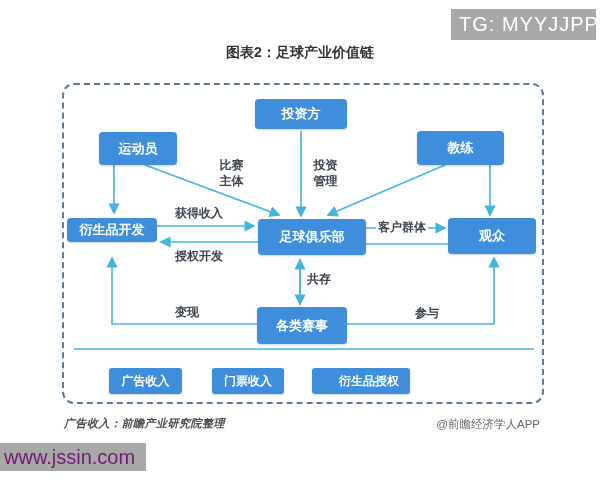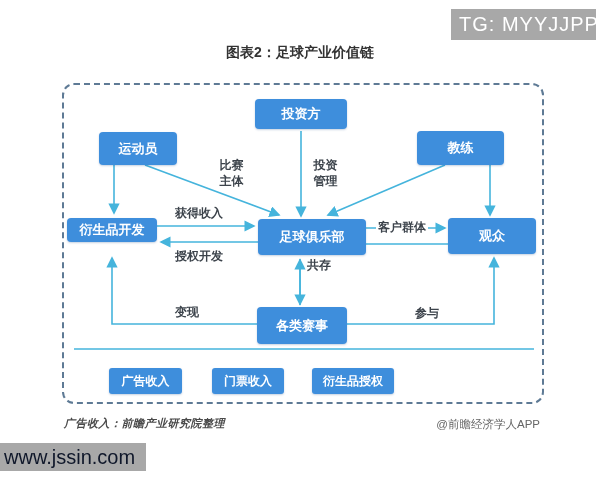--- a/index.html
+++ b/index.html
@@ -9,21 +9,21 @@
     font-family:"Liberation Sans","DejaVu Sans",sans-serif;
   }
   .tg-badge{
     position:absolute;top:9px;left:451px;width:145px;height:31px;
     background:var(--badge,#a8a8a8);color:#fff;font-size:20px;
     line-height:31px;padding-left:8px;box-sizing:border-box;
     letter-spacing:1px;white-space:nowrap;
   }
   .site-badge{
     position:absolute;top:443px;left:0;width:146px;height:28px;
-    background:var(--badge,#a8a8a8);color:#0f172a;font-size:20px;
+    background:var(--badge,#a8a8a8);color:#701a75;font-size:20px;
     line-height:28px;padding-left:4px;box-sizing:border-box;white-space:nowrap;
   }
   .chart-title{
     position:absolute;top:44px;left:0;width:600px;text-align:center;
     font-size:14px;font-weight:bold;color:var(--title_text,#333);
   }
   .diagram{
     position:absolute;left:62px;top:83px;width:478px;height:317px;
     border:2px dashed var(--dash,#5e7a95);border-radius:12px;
     box-sizing:content-box;
@@ -85,28 +85,28 @@
 
   <div class="node" style="left:191px;top:14px;width:92px;height:30px;">投资方</div>
   <div class="node" style="left:35px;top:47px;width:78px;height:33px;">运动员</div>
   <div class="node" style="left:353px;top:46px;width:87px;height:34px;">教练</div>
   <div class="node" style="left:3px;top:133px;width:90px;height:24px;">衍生品开发</div>
   <div class="node" style="left:194px;top:134px;width:108px;height:36px;">足球俱乐部</div>
   <div class="node" style="left:384px;top:133px;width:88px;height:36px;">观众</div>
   <div class="node" style="left:193px;top:222px;width:90px;height:37px;">各类赛事</div>
   <div class="node small" style="left:45px;top:283px;width:73px;height:26px;">广告收入</div>
   <div class="node small" style="left:148px;top:283px;width:72px;height:26px;">门票收入</div>
-  <div class="node small" style="left:248px;top:283px;width:82px;height:26px;">衍生品授权</div>
+  <div class="node small" style="left:248px;top:283px;width:82px;height:26px;padding-left:16px;">衍生品授权</div>
 
   <div class="elabel twoline" style="left:136px;top:73px;margin-left:18px;">比赛主体</div>
   <div class="elabel twoline" style="left:248px;top:73px;">投资管理</div>
   <div class="elabel" style="left:111px;top:121px;">获得收入</div>
   <div class="elabel" style="left:111px;top:164px;">授权开发</div>
   <div class="elabel onbg" style="left:312px;top:135px;">客户群体</div>
-  <div class="elabel" style="left:243px;top:173px;font-family:Liberation Serif, serif;">共存</div>
+  <div class="elabel" style="left:243px;top:187px;font-family:Liberation Serif, serif;">共存</div>
   <div class="elabel" style="left:111px;top:220px;">变现</div>
   <div class="elabel" style="left:351px;top:221px;">参与</div>
 </div>
 
 <div class="footer-source">广告收入：前瞻产业研究院整理</div>
 <div class="footer-credit">@前瞻经济学人APP</div>
 
 <div class="site-badge">www.jssin.com</div>
 
 </body></html>

